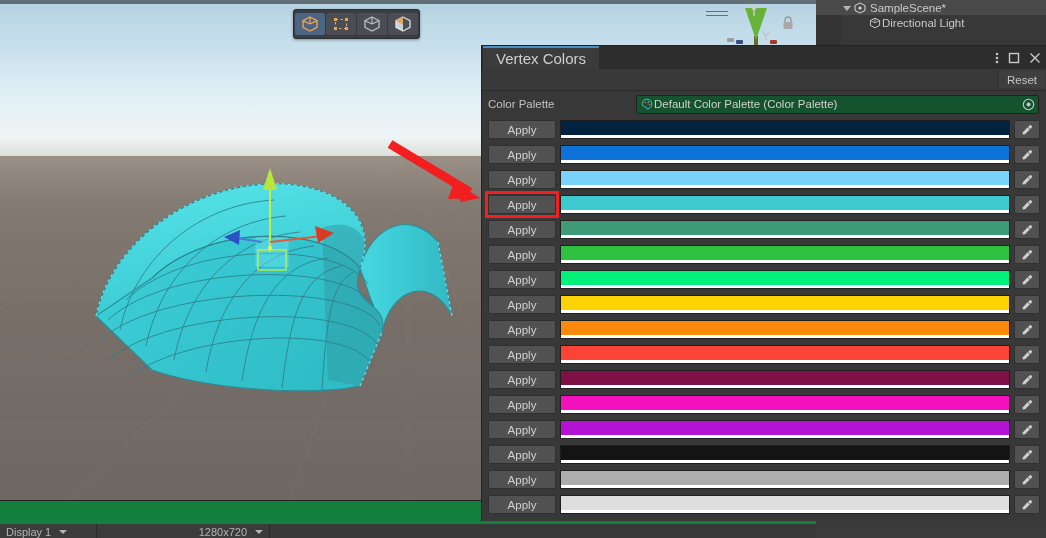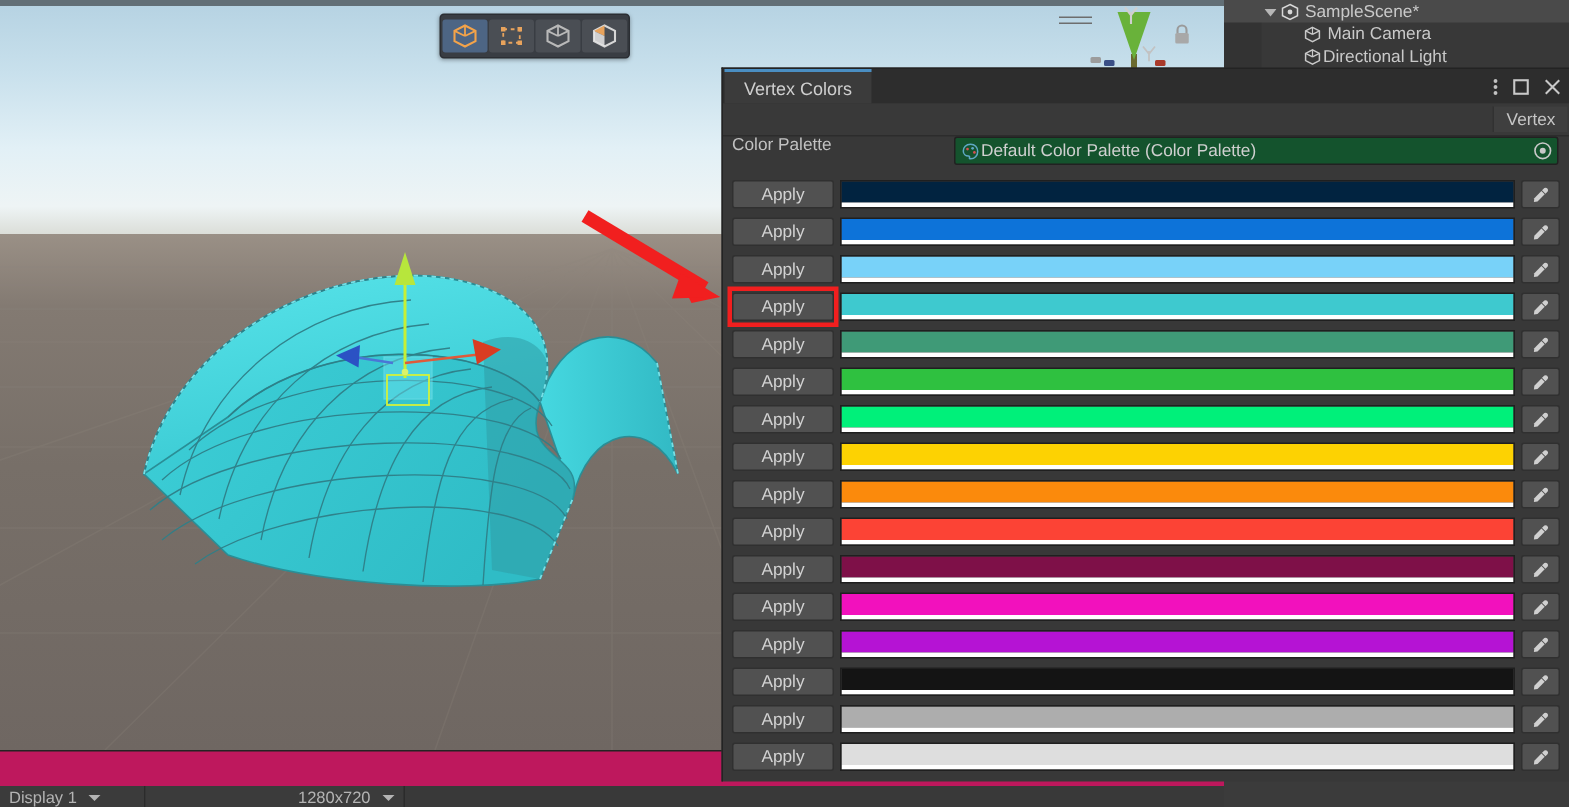--- a/index.html
+++ b/index.html
@@ -35,21 +35,21 @@
   .tree .leaf{position:absolute;left:0;top:0;width:0;height:0;
        border-left:11px solid transparent;border-right:11px solid transparent;border-top:32px solid #69b23a;}
   .sprig{position:absolute;width:10px;height:12px;}
   .prop{position:absolute;width:7px;height:4px;border-radius:1px;}
 
   
   #mesh{position:absolute;left:60px;top:150px;width:420px;height:260px;}
   #mesh svg{display:block;overflow:visible;}
 
   
-  #bottom-bar{position:absolute;left:0;top:500px;width:816px;height:38px;background:#be185d;
+  #bottom-bar{position:absolute;left:0;top:500px;width:816px;height:38px;background:#15803d;
        border-top:1px solid #232323;}
   #bottom-toolbar{position:absolute;left:0;top:23px;width:816px;height:15px;background:#393939;
        display:flex;align-items:center;font-size:11px;color:#b4b4b4;overflow:hidden;}
   .bt-field{height:15px;display:flex;align-items:center;padding:0 6px;
        background:#3b3b3b;border-right:1px solid #2b2b2b;white-space:nowrap;}
   .bt-caret{margin-left:8px;border-left:4px solid transparent;border-right:4px solid transparent;
        border-top:4px solid #b4b4b4;}
   .slider-track{height:1px;background:#7a7a7a;flex:1;margin:0 2px;}
   .slider-knob{width:9px;height:9px;border-radius:50%;background:#b8b8b8;flex:none;}
 
@@ -59,31 +59,31 @@
   .hrow{position:relative;height:15px;display:flex;align-items:center;font-size:11.5px;color:#c9c9c9;white-space:nowrap;}
   .hrow.sel{background:#4a4a4a;text-align:center;}
   .hrow .foldout{width:11px;display:flex;align-items:center;justify-content:center;}
   .hrow .hicon{width:15px;display:flex;align-items:center;justify-content:center;}
 
   
   #vc-window{position:absolute;left:481px;top:45px;width:565px;height:475px;background:#383838;
        border-left:1px solid #232323;border-top:1px solid #232323;}
   #vc-tabrow{position:relative;height:23px;background:#2d2d2d;}
   #vc-tab{position:absolute;left:1px;top:0;height:23px;padding:0 13px;background:#3b3b3b;
-       display:flex;align-items:center;font-size:12px;color:#cfcfcf;border-top:2px solid #4a8ec2;
+       display:flex;align-items:center;font-size:15px;color:#cfcfcf;border-top:2px solid #4a8ec2;
        box-sizing:border-box;}
   #vc-wincontrols{position:absolute;right:6px;top:0;height:23px;display:flex;align-items:center;gap:9px;}
   .wc{display:flex;align-items:center;justify-content:center;}
 
   #vc-toolrow{position:relative;height:21px;background:#393939;border-bottom:1px solid #2c2c2c;}
   #vc-reset{position:absolute;right:2px;top:2px;height:17px;padding:0 8px;display:flex;align-items:center;
        font-size:11.5px;color:#c6c6c6;background:#3f3f3f;border-left:1px solid #313131;}
 
   #vc-body{position:relative;padding:0;}
-  #palette-row{display:flex;height:26px;padding:0 8px 0 6px;}
+  #palette-row{display:flex;align-items:center;height:26px;padding:0 8px 0 6px;}
   #palette-label{font-size:11.5px;color:#c2c2c2;width:148px;flex:none;}
   #palette-field{flex:1;height:17px;background:#14532d;border:1px solid #212121;border-radius:2px;
        display:flex;align-items:center;padding:0 2px;}
   #palette-ico{width:15px;height:14px;flex:none;display:flex;align-items:center;justify-content:center;}
   #palette-text{font-size:11.5px;color:#d0d0d0;white-space:nowrap;overflow:hidden;flex:1;}
   #palette-pick{width:16px;flex:none;display:flex;align-items:center;justify-content:center;}
 
   .color-row{display:flex;align-items:center;height:25px;padding:0 7px 0 6px;gap:4px;text-align:right;}
   .apply-btn{width:66px;height:17px;flex:none;background:#515151;border:1px solid #303030;border-radius:2px;
        display:flex;align-items:center;justify-content:center;font-size:11.5px;color:#d2d2d2;}
@@ -289,29 +289,20 @@
         </span>
         <span style="margin-left:3px;">SampleScene*</span>
       </div>
       <div class="hrow" style="padding-left:51px;">
         <span class="hicon">
           <svg width="12" height="12" viewBox="0 0 12 12">
             <path d="M6 1.2 L10.6 3.6 V8.4 L6 10.8 L1.4 8.4 V3.6 Z" fill="none" stroke="#c9c9c9" stroke-width="1"></path>
             <path d="M6 1.2 V5.9 M6 5.9 L10.6 3.6 M6 5.9 L1.4 3.6" fill="none" stroke="#c9c9c9" stroke-width=".8"></path>
           </svg>
         </span>
-        <span style="margin-left:3px;">Main Camera</span>
-      </div>
-      <div class="hrow" style="padding-left:51px;">
-        <span class="hicon">
-          <svg width="12" height="12" viewBox="0 0 12 12">
-            <path d="M6 1.2 L10.6 3.6 V8.4 L6 10.8 L1.4 8.4 V3.6 Z" fill="none" stroke="#c9c9c9" stroke-width="1"></path>
-            <path d="M6 1.2 V5.9 M6 5.9 L10.6 3.6 M6 5.9 L1.4 3.6" fill="none" stroke="#c9c9c9" stroke-width=".8"></path>
-          </svg>
-        </span>
         <span style="margin-left:0;">Directional Light</span>
       </div>
     </div>
   </div>
 
   <div id="vc-window">
 
     <div id="vc-tabrow">
       <div id="vc-tab">
         <span>Vertex Colors</span>
@@ -334,21 +325,21 @@
         <span class="wc">
           <svg width="12" height="12" viewBox="0 0 12 12">
             <path d="M1.5 1.5 L10.5 10.5 M10.5 1.5 L1.5 10.5" stroke="#c9c9c9" stroke-width="1.4" fill="none"></path>
             </svg>
         </span>
       </div>
     </div>
 
     <div id="vc-toolrow">
       <div id="vc-reset">
-        <span>Vertex</span>
+        <span>Reset</span>
       </div>
     </div>
 
     <div id="vc-body">
       <div id="palette-row">
         <div id="palette-label">Color Palette</div>
         <div id="palette-field">
           <span id="palette-ico">
             <svg width="12" height="12" viewBox="0 0 12 12">
               <path d="M6 1.2 C3 1.2 1.2 3.2 1.2 5.6 C1.2 7.8 2.8 9 4.6 9 C5.4 9 5.6 9.6 5.3 10.1 C5.1 10.6 5.4 10.9 6 10.9 C8.8 10.9 10.8 8.8 10.8 6 C10.8 3.2 8.9 1.2 6 1.2 Z" fill="none" stroke="#5fa8c4" stroke-width="1"></path>

